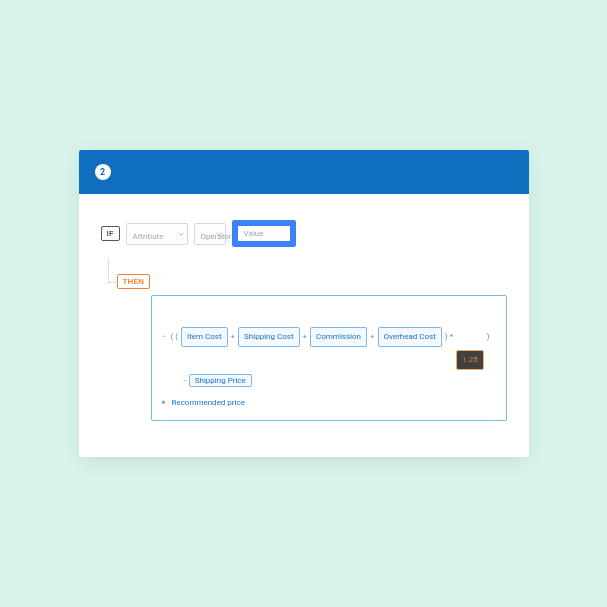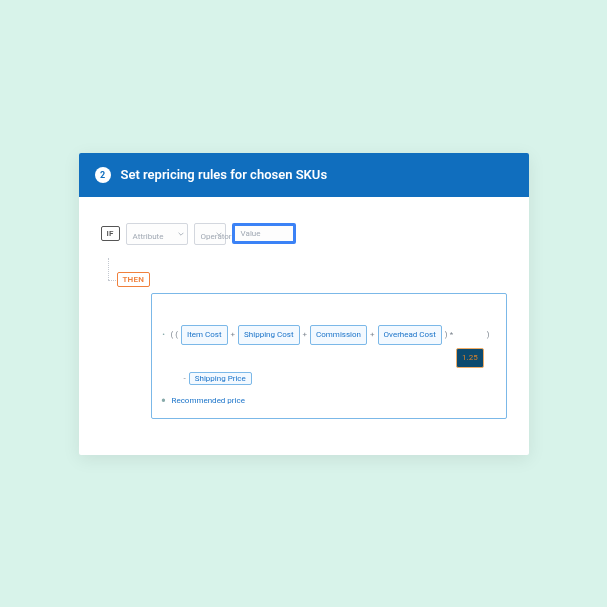--- a/index.html
+++ b/index.html
@@ -93,21 +93,21 @@
       position: absolute;
       right: 3px;
       top: 50%;
       transform: translateY(-50%);
       width: 6px;
       height: 4px;
     }
     .dropdown.attribute { width: 62px; }
     .dropdown.operator  { width: 32px; }
     .input-value {
-      border: 3px solid #3b82f6;
+      border: 6px solid #3b82f6;
       background: #fdfdfd;
       font-size: 8px;
       color: #a0a8b3;
       padding: 3px 6px;
       border-radius: 2px;
       width: 64px;
     }
     .then-row {
       margin-top: 27px;
       margin-left: 16px;
@@ -167,21 +167,21 @@
       color: #1a73c9;
       background: #f3f9ff;
       padding: 1px 5px;
       border-radius: 2px;
       font-size: 8px;
       cursor: pointer;
     }
     .tag.orange {
       border-color: #f0ad67;
       color: #d9822b;
-      background: #0c4a6e;
+      background: #404040;
       margin-top: 46px;
     }
     .op {
       color: #7d858f;
       font-size: 8px;
     }
     .sub-line {
       margin-left: 22px;
       display: flex;
       align-items: center;
@@ -200,21 +200,20 @@
     }
   </style>
 </head>
 <body>
 
 <div class="card">
   <div class="header">
     <div class="step-badge">
       <span>2</span>
     </div>
-    <div class="header-title">Set repricing rules for chosen SKUs</div>
   </div>
   <div class="body">
 
     <div class="rule-row">
       <span class="keyword if">IF</span>
 
       <span class="dropdown attribute">
         <span>Attribute</span>
         <svg class="chev" viewBox="0 0 10 6">
             <path d="M1 1 L5 5 L9 1" fill="none" stroke="#a0a8b3" stroke-width="1.4"></path>

